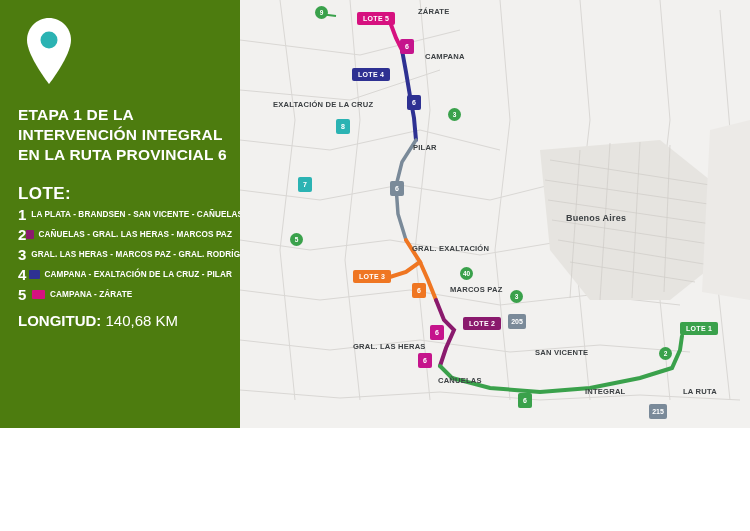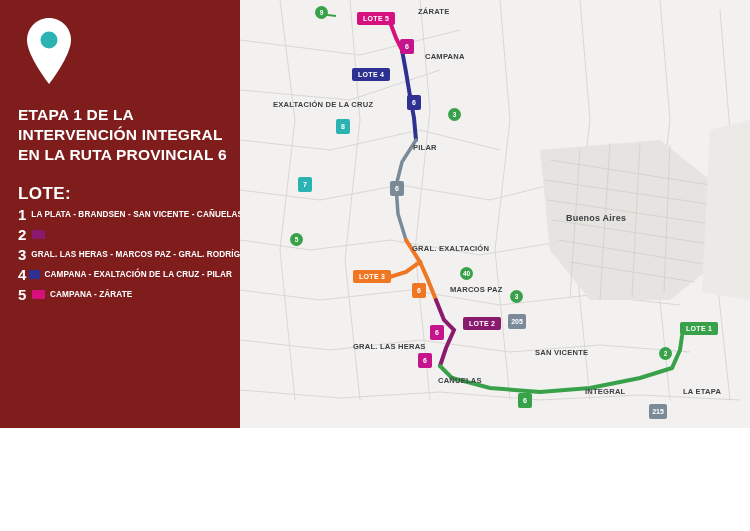--- a/index.html
+++ b/index.html
@@ -8,21 +8,21 @@
     background:#ffffff;
     font-family:"Liberation Sans", sans-serif;
     overflow:hidden;
     position:relative;
   }
   .page{position:relative;width:750px;height:531px;}
 
   
   .panel{
     position:absolute;left:0;top:0;width:240px;height:428px;
-    background:#7f1d1d;
+    background:#4d7c0f;
     color:#ffffff;
     box-sizing:border-box;
     padding:18px 16px 0 18px;
   }
   .pin{
     position:absolute;left:20px;top:16px;width:58px;height:72px;
   }
   .pin svg{display:block;}
 
   .headline{
@@ -108,38 +108,43 @@
 
     <div class="legend">
       <div class="legend-row">
         <span class="legend-num">1</span>
         <span class="swatch" style="background:#3aa14b"></span>
         <span class="legend-label">LA PLATA - BRANDSEN - SAN VICENTE - CAÑUELAS</span>
       </div>
       <div class="legend-row">
         <span class="legend-num">2</span>
         <span class="swatch" style="background:#8a1a6d"></span>
+        <span class="legend-label">CAÑUELAS - GRAL. LAS HERAS - MARCOS PAZ</span>
       </div>
       <div class="legend-row">
         <span class="legend-num">3</span>
         <span class="swatch" style="background:#ef7622"></span>
         <span class="legend-label">GRAL. LAS HERAS - MARCOS PAZ - GRAL. RODRÍGUEZ</span>
       </div>
       <div class="legend-row">
         <span class="legend-num">4</span>
         <span class="swatch" style="background:#2e3192"></span>
         <span class="legend-label">CAMPANA - EXALTACIÓN DE LA CRUZ - PILAR</span>
       </div>
       <div class="legend-row">
         <span class="legend-num">5</span>
         <span class="swatch" style="background:#d6117f"></span>
         <span class="legend-label">CAMPANA - ZÁRATE</span>
       </div>
     </div>
 
+    <div class="longitud">
+      <span>LONGITUD:</span>
+      <span class="val">140,68 KM</span>
+    </div>
   </div>
 
   <div class="map">
     <svg width="510" height="428" viewBox="0 0 510 428">
       <rect x="0" y="0" width="510" height="428" fill="#f2f1ef"></rect>
 
       <path d="M235 0 L300 0 L280 40 L250 80 L220 120 L200 0 Z" fill="#f2f1ef"></path>
 
       <g stroke="#d9d7d4" stroke-width="1" fill="none">
         <path d="M0 40 L120 55 L220 30"></path>
@@ -197,21 +202,21 @@
     <div class="citylabel" style="left:185px;top:52px">CAMPANA</div>
     <div class="citylabel" style="left:33px;top:100px">EXALTACIÓN DE LA CRUZ</div>
     <div class="citylabel" style="left:173px;top:143px">PILAR</div>
     <div class="citylabel big" style="left:326px;top:201px">Buenos Aires</div>
     <div class="citylabel" style="left:172px;top:244px">GRAL. EXALTACIÓN</div>
     <div class="citylabel" style="left:210px;top:285px">MARCOS PAZ</div>
     <div class="citylabel" style="left:113px;top:342px">GRAL. LAS HERAS</div>
     <div class="citylabel" style="left:295px;top:348px">SAN VICENTE</div>
     <div class="citylabel" style="left:198px;top:376px">CAÑUELAS</div>
     <div class="citylabel" style="left:345px;top:387px">INTEGRAL</div>
-    <div class="citylabel" style="left:443px;top:387px">LA ETAPA</div>
+    <div class="citylabel" style="left:443px;top:387px">LA RUTA</div>
 
     <div class="routeshield green circ" style="left:75px;top:6px">9</div>
     <div class="routeshield mag" style="left:160px;top:39px">6</div>
     <div class="routeshield blue" style="left:167px;top:95px">6</div>
     <div class="routeshield green circ" style="left:208px;top:108px">3</div>
     <div class="routeshield" style="left:96px;top:119px">8</div>
     <div class="routeshield" style="left:58px;top:177px">7</div>
     <div class="routeshield grey" style="left:150px;top:181px">6</div>
     <div class="routeshield green circ" style="left:50px;top:233px">5</div>
     <div class="routeshield green circ" style="left:220px;top:267px">40</div>

